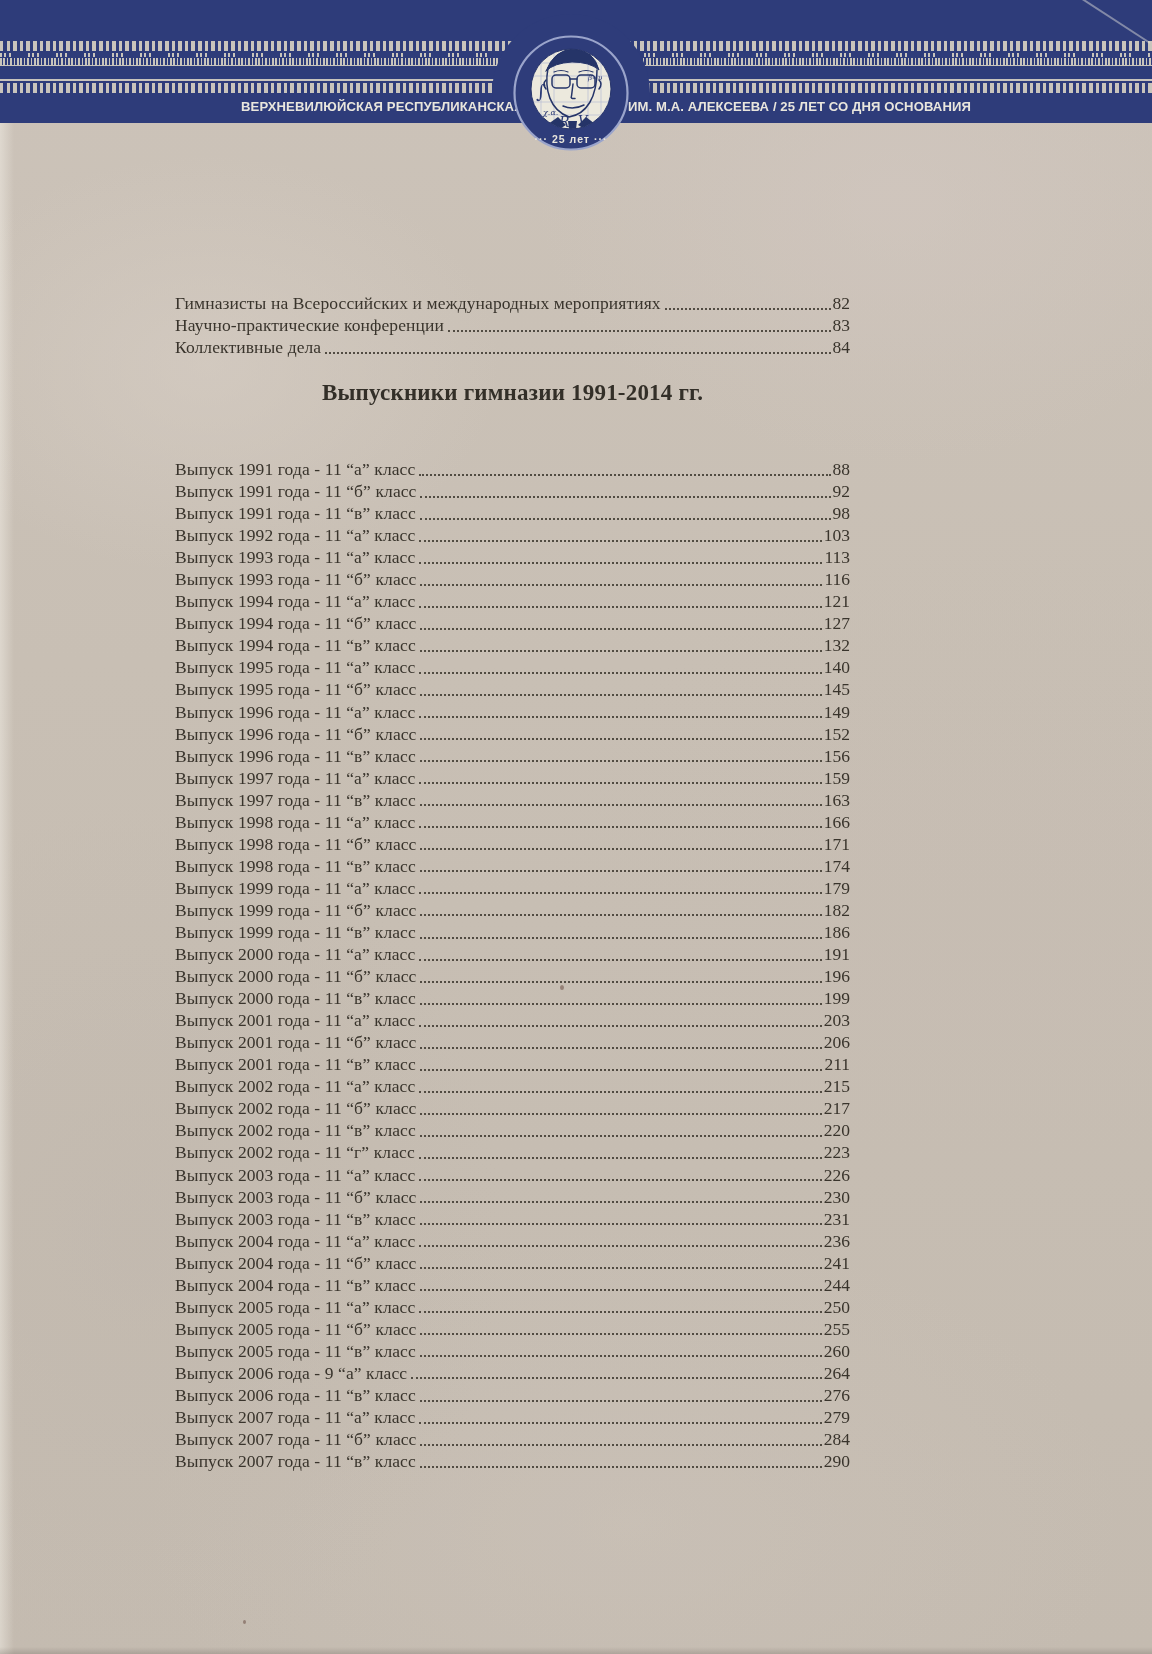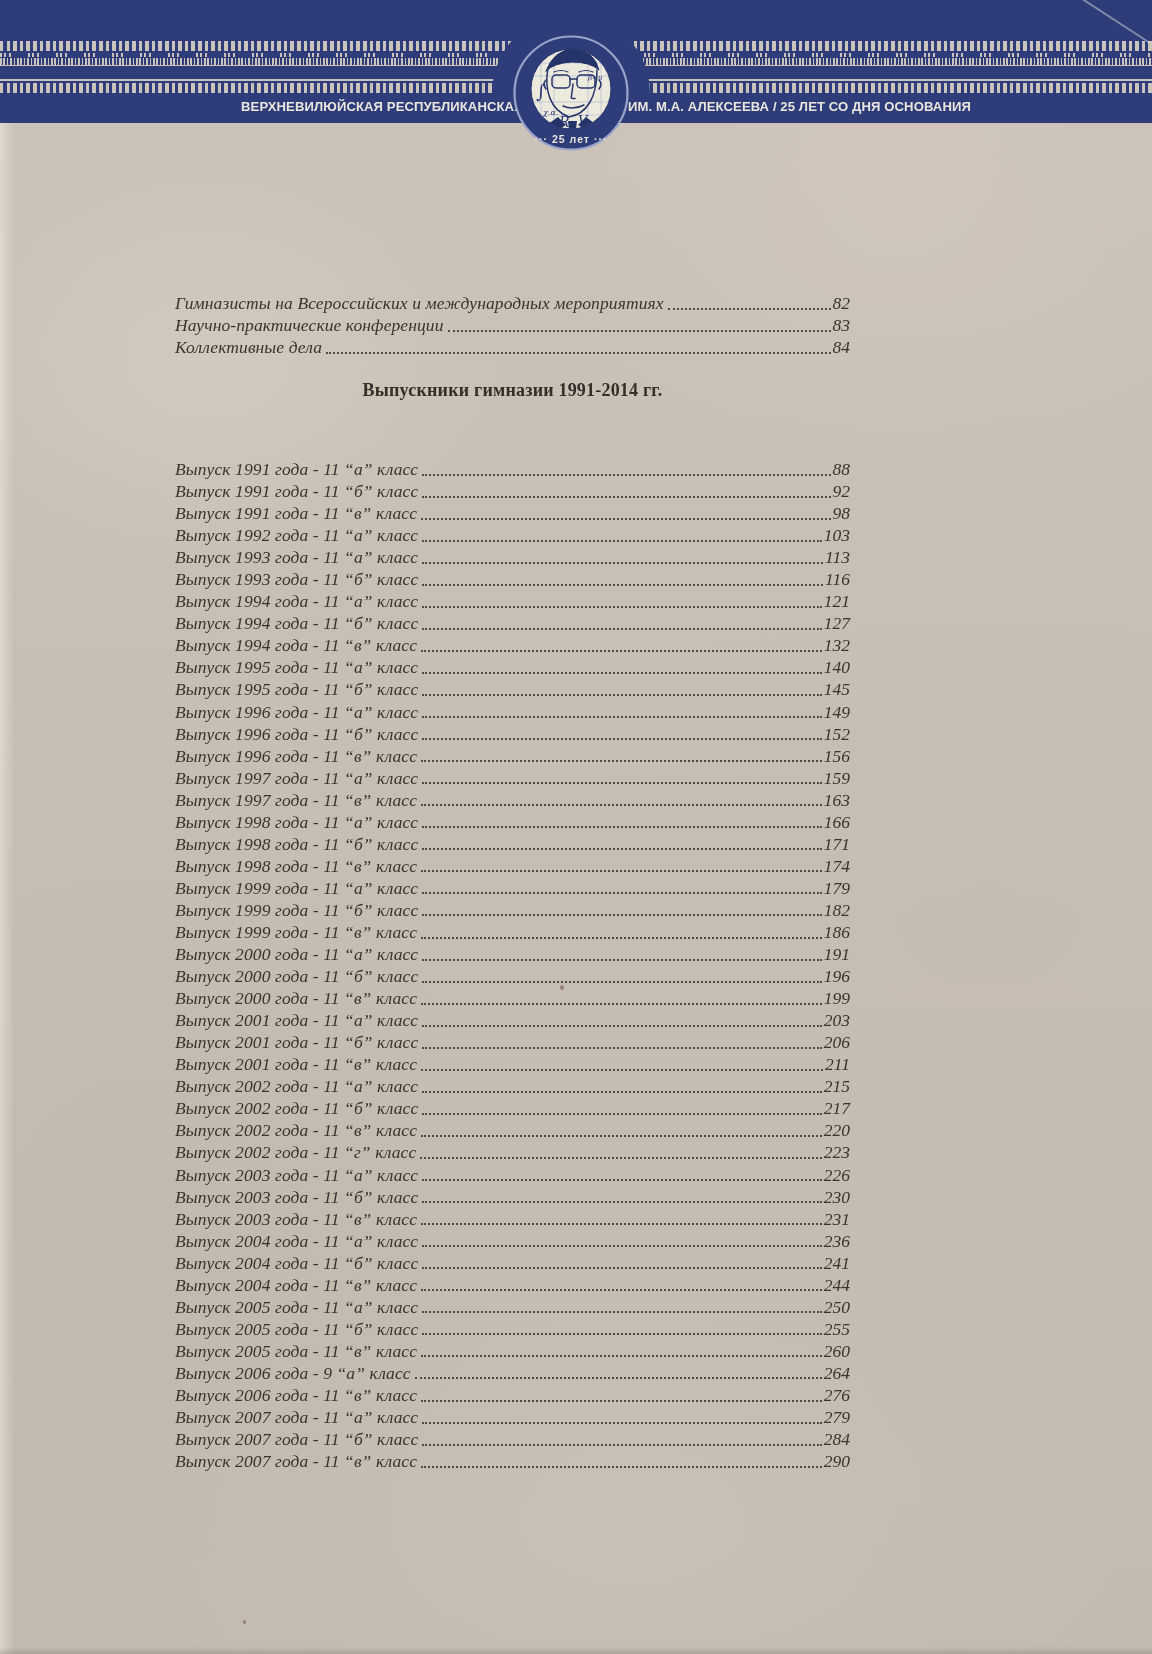--- a/index.html
+++ b/index.html
@@ -50,32 +50,32 @@
   .crease{position:absolute;top:42px;right:2px;width:100px;height:2px;
     background:rgba(233,230,222,.45);transform:rotate(33deg);transform-origin:right center;z-index:6;}
   .edge-left{position:absolute;left:0;top:123px;bottom:0;width:14px;
     background:linear-gradient(90deg,rgba(242,238,230,.5),rgba(242,238,230,0));}
   .edge-bottom{position:absolute;left:0;right:0;bottom:0;height:7px;
     background:linear-gradient(0deg,rgba(60,50,45,.18),transparent);}
   .speck{position:absolute;width:4px;height:5px;border-radius:50%;background:#6b4f46;opacity:.55;}
   .speck-1{left:560px;top:985px;}
   .speck-2{left:243px;top:1620px;width:3px;height:4px;}
   
-  .toc-top,.toc-main{position:absolute;left:175px;width:675px;font-style:italic;}
+  .toc-top,.toc-main{position:absolute;left:175px;width:675px;}
   .toc-top{top:292px;}
   .toc-main{top:414px;margin-top:44px;}
   .row{display:flex;align-items:baseline;height:22.05px;line-height:22.05px;
     font-size:17.5px;color:var(--ink);white-space:nowrap;}
   .row .t{flex:0 0 auto;letter-spacing:.1px;}
   .row .leader{flex:1 1 auto;align-self:flex-end;min-width:18px;
     border-bottom:2.2px dotted #3d382f;margin:0 2px 4.5px 4px;opacity:.85;}
   .row .p{flex:0 0 auto;}
   .section-heading{
     position:absolute;top:380px;left:175px;width:675px;margin:0;
-    text-align:center;font-size:18px;font-weight:bold;color:#332f28;letter-spacing:.2px;
+    text-align:center;font-size:23px;font-weight:bold;color:#332f28;letter-spacing:.2px;
   }
 </style>
 </head>
 <body>
 
 <div class="page">
 
   <header class="topbar">
     <div class="orn orn-a"></div>
     <div class="orn orn-b"></div>

